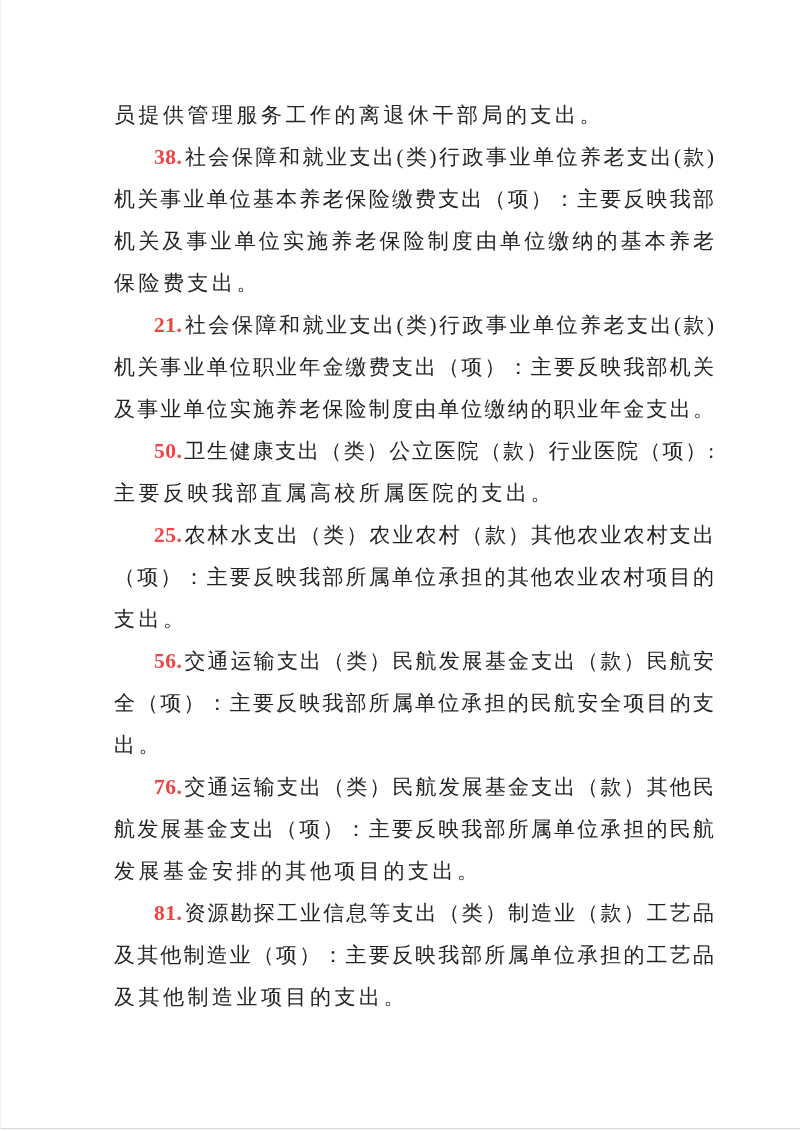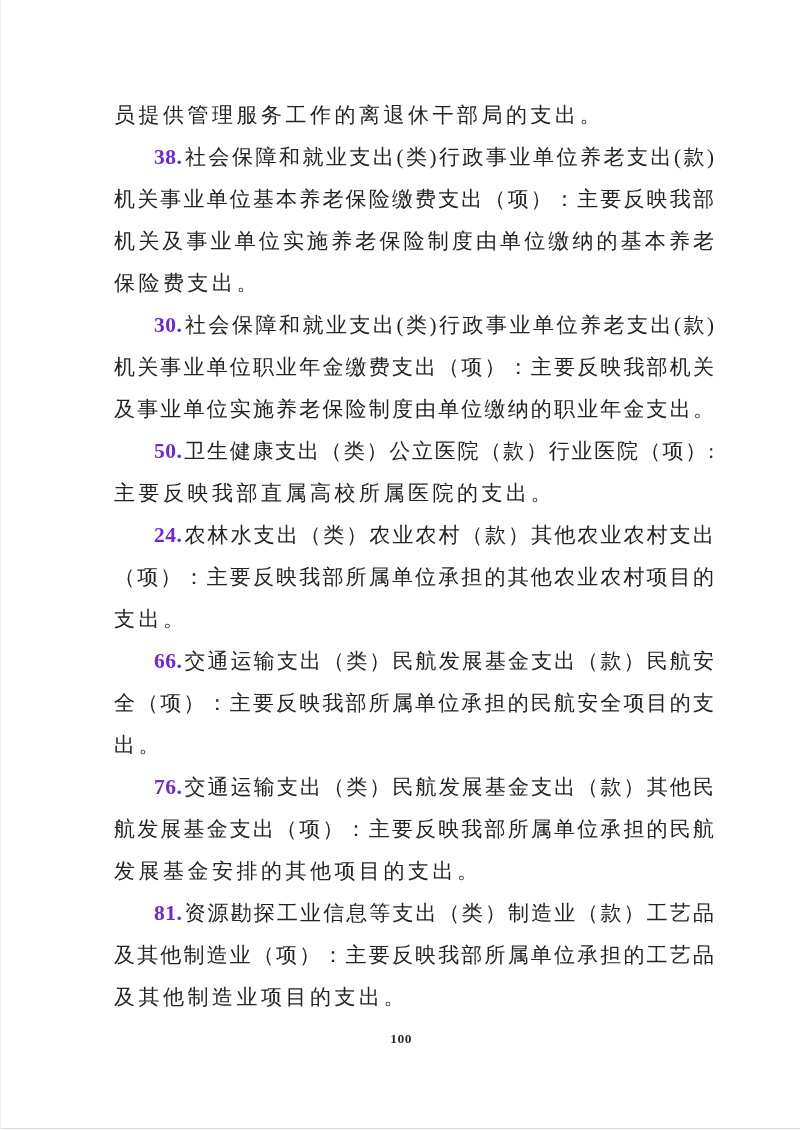--- a/index.html
+++ b/index.html
@@ -36,21 +36,21 @@
     justify-content: space-between;
     gap: 0;
   }
   .line.indent {
     padding-left: 40px;
   }
   .pnum {
     font-weight: 700;
     font-size: 21.5px;
     letter-spacing: 0.5px;
-    color: #6d28d9;
+    color: #ef4444;
     flex: 0 0 auto;
   }
   .ch {
     flex: 0 0 auto;
   }
   .pagenum {
     position: absolute;
     top: 1031px;
     left: 0;
     right: 0;
@@ -181,21 +181,21 @@
       </div>
       <div class="line">
         <span class="ch">保</span>
         <span class="ch">险</span>
         <span class="ch">费</span>
         <span class="ch">支</span>
         <span class="ch">出</span>
         <span class="ch">。</span>
       </div>
       <div class="line full indent">
-        <span class="pnum">30.</span>
+        <span class="pnum">21.</span>
         <span class="ch">社</span>
         <span class="ch">会</span>
         <span class="ch">保</span>
         <span class="ch">障</span>
         <span class="ch">和</span>
         <span class="ch">就</span>
         <span class="ch">业</span>
         <span class="ch">支</span>
         <span class="ch">出</span>
         <span class="ch">(</span>
@@ -312,21 +312,21 @@
         <span class="ch">所</span>
         <span class="ch">属</span>
         <span class="ch">医</span>
         <span class="ch">院</span>
         <span class="ch">的</span>
         <span class="ch">支</span>
         <span class="ch">出</span>
         <span class="ch">。</span>
       </div>
       <div class="line full indent">
-        <span class="pnum">24.</span>
+        <span class="pnum">25.</span>
         <span class="ch">农</span>
         <span class="ch">林</span>
         <span class="ch">水</span>
         <span class="ch">支</span>
         <span class="ch">出</span>
         <span class="ch">（</span>
         <span class="ch">类</span>
         <span class="ch">）</span>
         <span class="ch">农</span>
         <span class="ch">业</span>
@@ -371,21 +371,21 @@
         <span class="ch">项</span>
         <span class="ch">目</span>
         <span class="ch">的</span>
       </div>
       <div class="line">
         <span class="ch">支</span>
         <span class="ch">出</span>
         <span class="ch">。</span>
       </div>
       <div class="line full indent">
-        <span class="pnum">66.</span>
+        <span class="pnum">56.</span>
         <span class="ch">交</span>
         <span class="ch">通</span>
         <span class="ch">运</span>
         <span class="ch">输</span>
         <span class="ch">支</span>
         <span class="ch">出</span>
         <span class="ch">（</span>
         <span class="ch">类</span>
         <span class="ch">）</span>
         <span class="ch">民</span>
@@ -568,15 +568,14 @@
         <span class="ch">造</span>
         <span class="ch">业</span>
         <span class="ch">项</span>
         <span class="ch">目</span>
         <span class="ch">的</span>
         <span class="ch">支</span>
         <span class="ch">出</span>
         <span class="ch">。</span>
       </div>
     </div>
-  <div class="pagenum">100</div>
   <div class="bottom-edge"></div>
 </div>
 
 </body></html>

